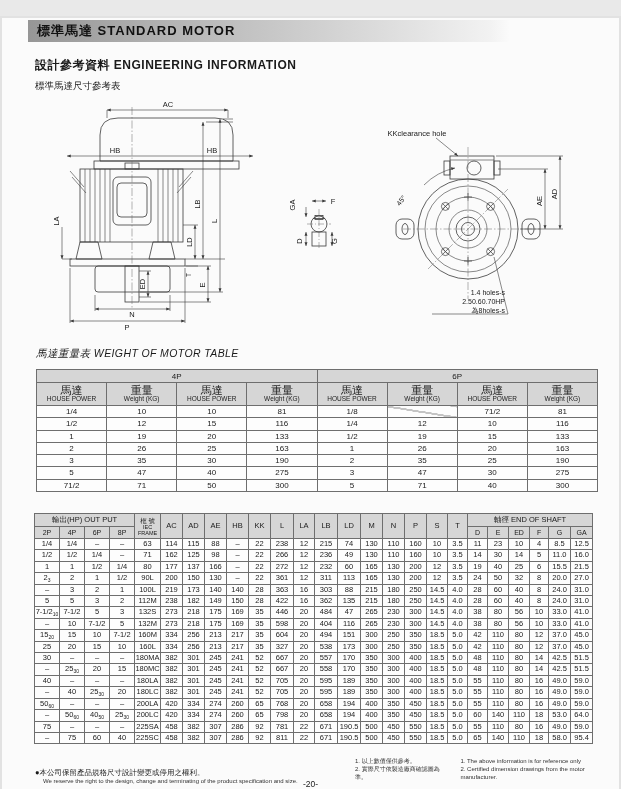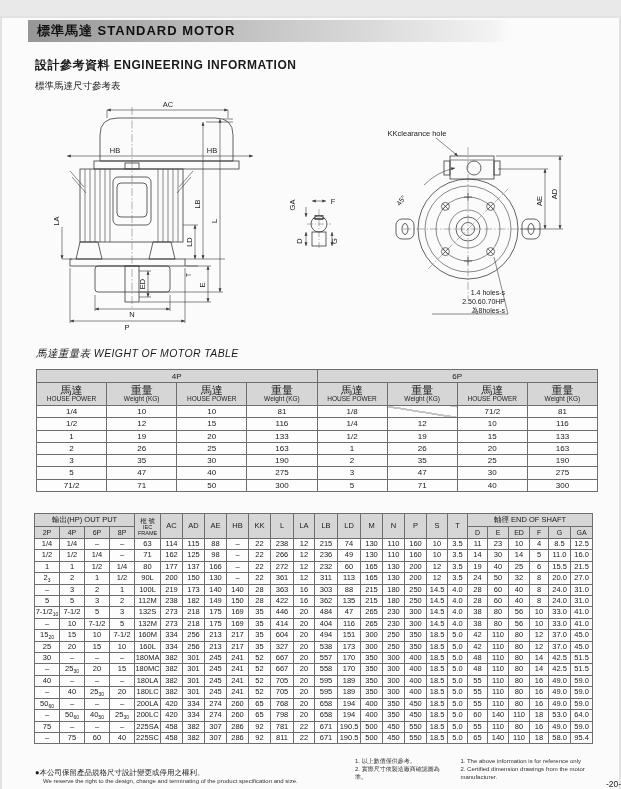--- a/index.html
+++ b/index.html
@@ -52,21 +52,21 @@
     background-image:linear-gradient(to top right,transparent calc(50% - .5px),#8a8a8a calc(50% - .5px),#8a8a8a calc(50% + .5px),transparent calc(50% + .5px));
   }
 
   
   .foot-left{position:absolute;left:35px;top:752px;width:320px;}
   .foot-left .zh{font-size:7.5px;line-height:9px;}
   .foot-left .en{font-size:6px;line-height:8px;color:#333;padding-left:8px;}
   .foot-right{position:absolute;left:355px;top:741px;display:flex;gap:10px;}
   .foot-right .col{display:flex;flex-direction:column;}
   .foot-right .line{font-size:6px;line-height:8px;color:#333;}
-  .page-num{position:absolute;left:0;top:763px;width:100%;text-align:right;font-size:8.5px;}
+  .page-num{position:absolute;left:0;top:763px;width:100%;text-align:center;font-size:8.5px;}
   .bottom-band{position:absolute;left:0;top:776px;width:100%;height:13px;
     background:linear-gradient(#c6c6c6,#aeaeae);}
 </style>
 </head>
 <body>
 
 <div class="page">
 
   <div class="header-bar">
     <span>標準馬達 STANDARD MOTOR</span>
@@ -586,21 +586,21 @@
           <td>–</td>
           <td>10</td>
           <td>7-1/2</td>
           <td>5</td>
           <td>132M</td>
           <td>273</td>
           <td>218</td>
           <td>175</td>
           <td>169</td>
           <td>35</td>
-          <td>414</td>
+          <td>598</td>
           <td>20</td>
           <td>404</td>
           <td>116</td>
           <td>265</td>
           <td>230</td>
           <td>300</td>
           <td>14.5</td>
           <td>4.0</td>
           <td>38</td>
           <td>80</td>

